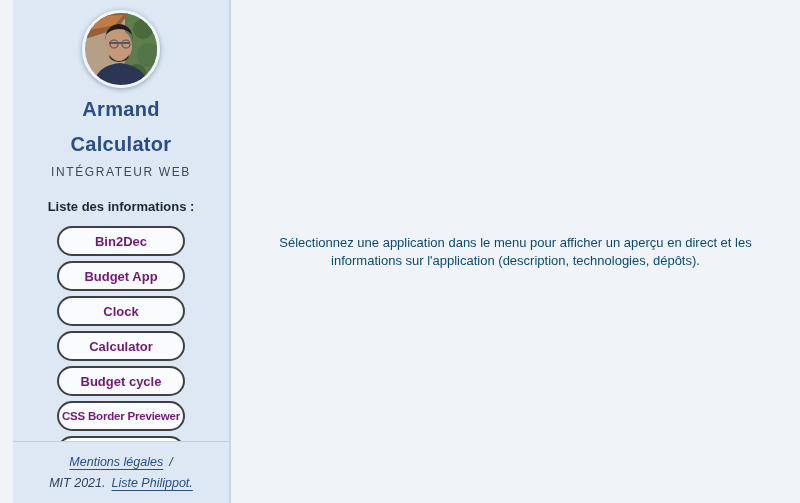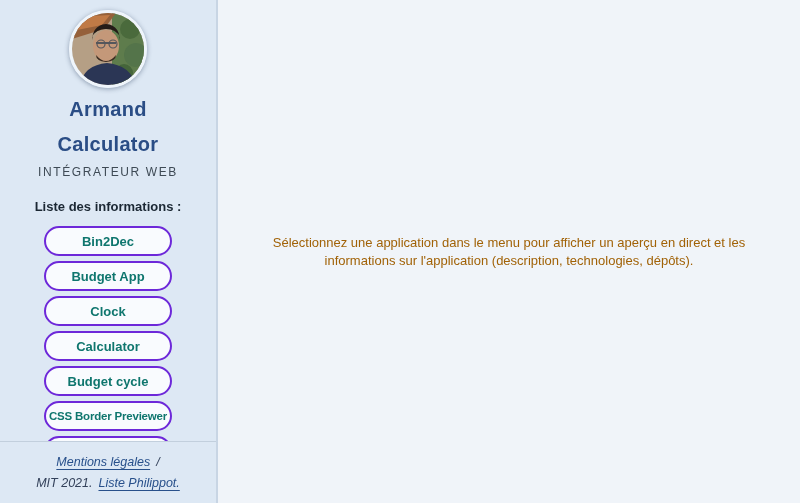--- a/index.html
+++ b/index.html
@@ -4,20 +4,21 @@
 <style>
   * { box-sizing: border-box; margin: 0; padding: 0; }
   html, body { background: #f0f4f9; }
   .screen {
     width: 800px;
     height: 503px;
     display: flex;
     overflow: hidden;
     font-family: "Liberation Sans", sans-serif;
     background: #f0f4f9;
+    padding-left: 13px;
   }
   
   .sidebar {
     width: 218px;
     min-width: 218px;
     height: 100%;
     background: #dde8f4;
     border-right: 2px solid #c8d5e4;
     display: flex;
     flex-direction: column;
@@ -66,24 +67,24 @@
     gap: 5px;
     flex: 1 1 auto;
     min-height: 0;
     overflow: hidden;
     width: 100%;
   }
   .app-btn {
     width: 128px;
     min-height: 30px;
     height: 30px;
-    border: 2px solid #6d28d9;
+    border: 2px solid #404040;
     border-radius: 16px;
     background: #f9fbfe;
-    color: #0f766e;
+    color: #701a75;
     font-family: "Liberation Sans", sans-serif;
     font-size: 13px;
     font-weight: bold;
     display: flex;
     align-items: center;
     justify-content: center;
     white-space: nowrap;
     cursor: pointer;
     flex: 0 0 auto;
     padding: 0 4px;
@@ -118,21 +119,21 @@
     display: flex;
     align-items: center;
     justify-content: center;
     background: #f0f4f9;
   }
   .placeholder {
     max-width: 500px;
     text-align: center;
     font-size: 13px;
     line-height: 18px;
-    color: #a16207;
+    color: #0c4a6e;
     padding: 0 10px;
   }
 </style>
 </head>
 <body>
 
 <div class="screen">
 
   <aside class="sidebar">
 

